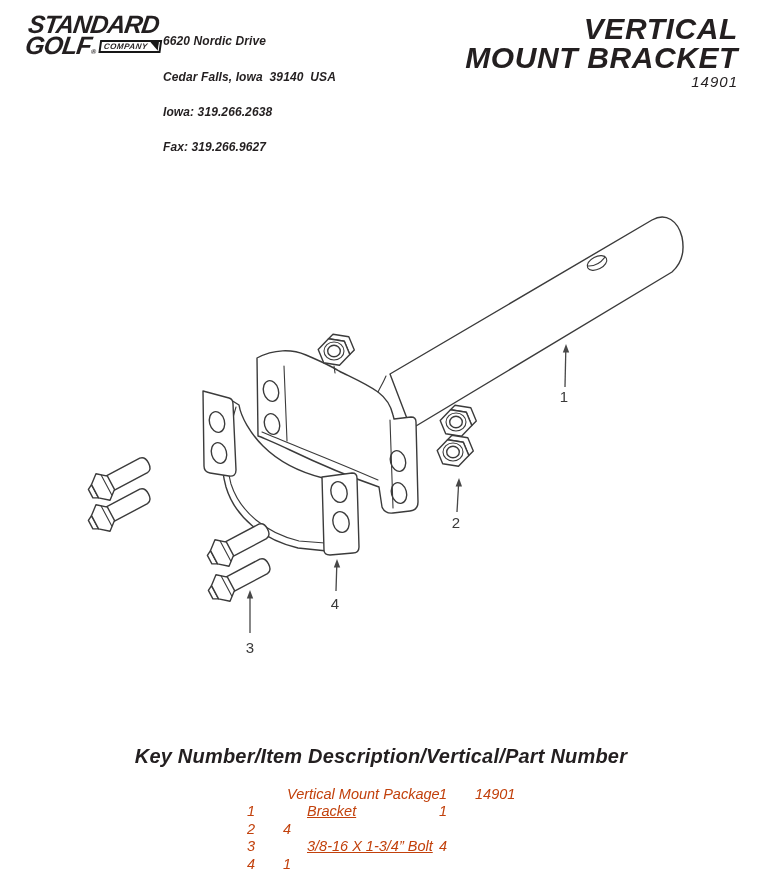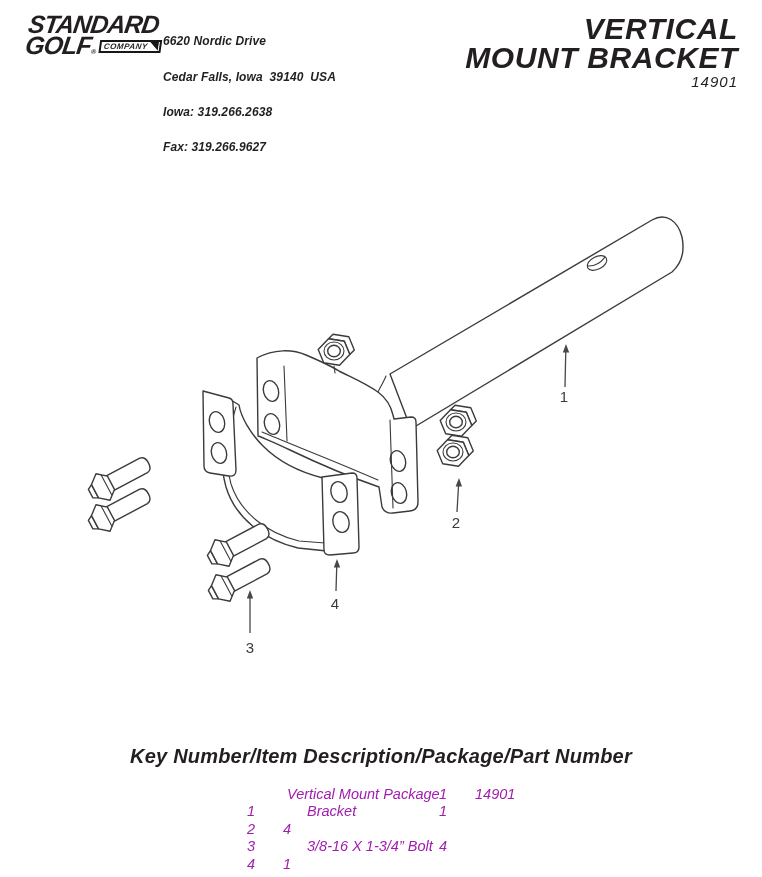--- a/index.html
+++ b/index.html
@@ -22,25 +22,25 @@
   
   .diagram{position:absolute;left:0;top:0;}
   .s{fill:none;stroke:#3b3b3b;stroke-width:1.4;stroke-linejoin:round;stroke-linecap:round;}
   .w{fill:#ffffff;stroke:#3b3b3b;stroke-width:1.4;stroke-linejoin:round;stroke-linecap:round;}
   .thin{fill:none;stroke:#3b3b3b;stroke-width:1.1;stroke-linejoin:round;stroke-linecap:round;}
   .callout{font-family:"Liberation Sans",sans-serif;font-size:15px;fill:#3a3a3a;text-anchor:middle;}
   .arrow{stroke:#474747;stroke-width:1.3;fill:none;}
   .ahead{fill:#474747;stroke:none;}
   
   .table-header{position:absolute;left:0;right:0;top:745px;text-align:center;font-size:20px;font-weight:bold;font-style:italic;letter-spacing:0.2px;}
-  .parts-table{position:absolute;left:235px;top:786px;font-size:14.5px;font-style:italic;color:#a21caf;line-height:17.4px;}
+  .parts-table{position:absolute;left:235px;top:786px;font-size:14.5px;font-style:italic;color:#c2410c;line-height:17.4px;}
   .prow{display:flex;}
   .c-key{width:32px;text-align:center;}
   .c-desc{width:156px;box-sizing:border-box;padding-left:20px;white-space:nowrap;}
-  .c-desc.indent{padding-left:40px;}
+  .c-desc.indent{padding-left:40px;text-decoration:underline;}
   .c-qty{width:40px;text-align:center;}
   .c-part{padding-left:12px;white-space:nowrap;}
 </style>
 </head>
 <body>
 
 <div class="logo">
   <div class="logo-line1">STANDARD</div>
   <div class="logo-line2">
     <span class="logo-golf">GOLF</span>
@@ -157,21 +157,21 @@
     <polygon class="ahead" points="250,590 246.8,598.5 253.2,598.5"></polygon>
     <text class="callout" x="250" y="653">3</text>
   </g>
   <g>
     <path class="arrow" d="M 336,591 L 336.8,565"></path>
     <polygon class="ahead" points="337,559 333.8,567.5 340.2,567.5"></polygon>
     <text class="callout" x="335" y="609">4</text>
   </g>
 </svg>
 
-<div class="table-header">Key Number/Item Description/Package/Part Number</div>
+<div class="table-header">Key Number/Item Description/Vertical/Part Number</div>
 
 <div class="parts-table">
   <div class="prow">
     <span class="c-key"></span>
     <span class="c-desc">Vertical Mount Package</span>
     <span class="c-qty">1</span>
     <span class="c-part">14901</span>
   </div>
   <div class="prow">
     <span class="c-key">1</span>

